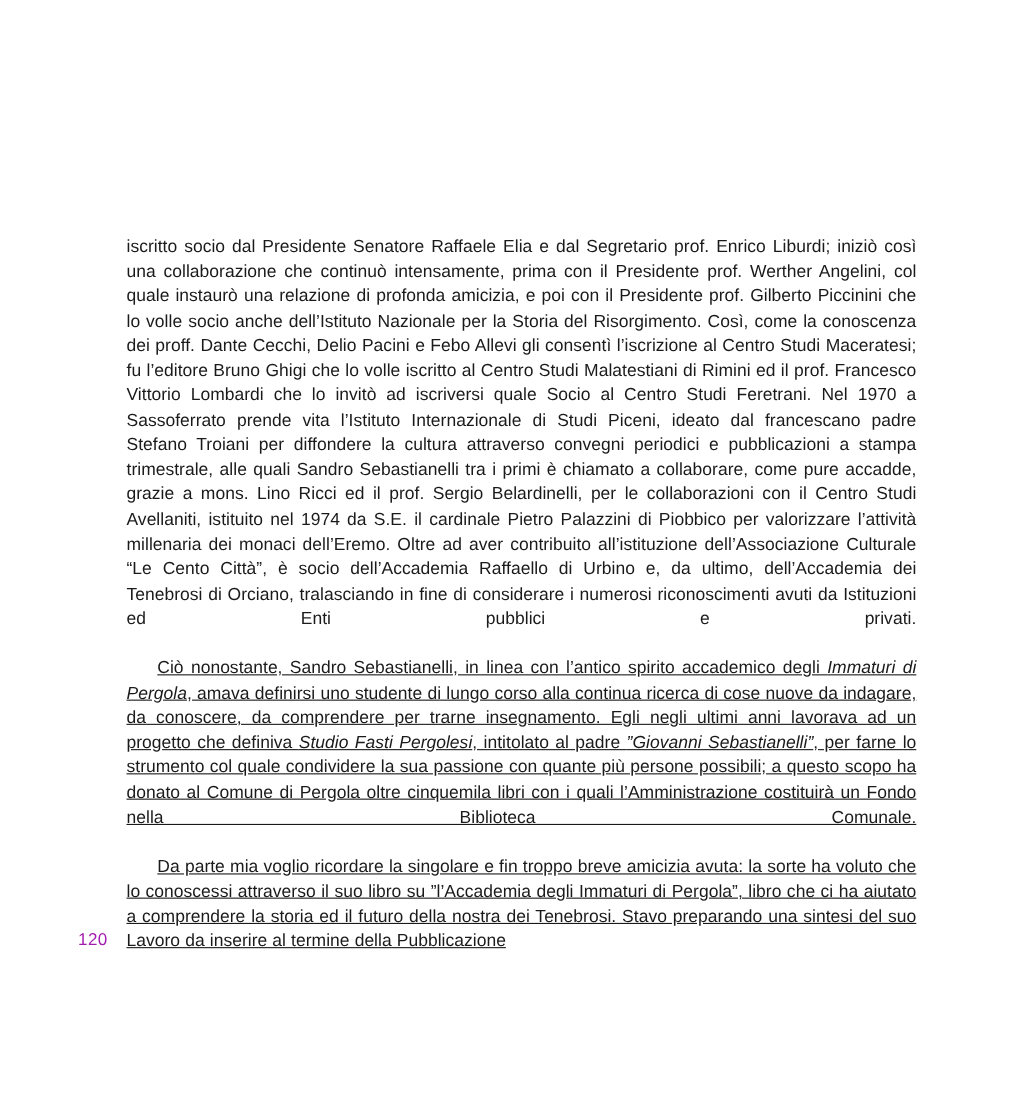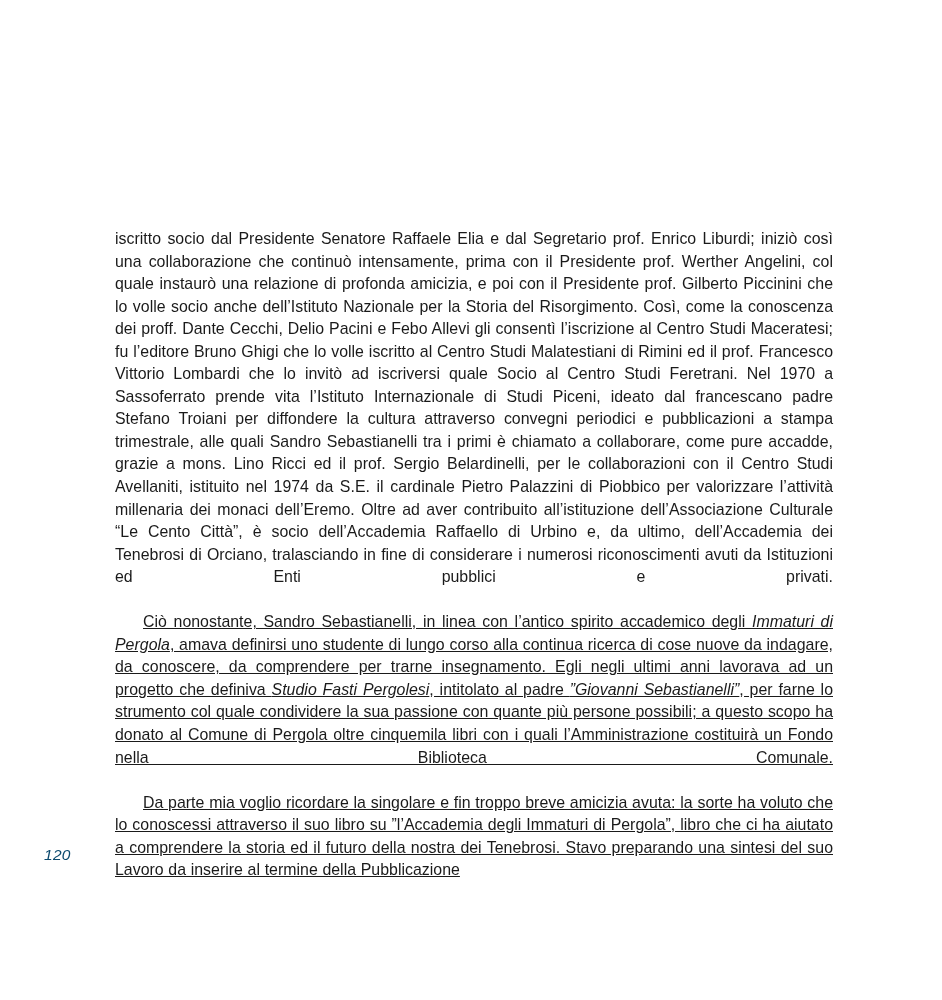--- a/index.html
+++ b/index.html
@@ -22,33 +22,32 @@
     left: 0;
     top: 0;
     width: 942px;
     height: 1000px;
     background: #ffffff;
   }
 
   
   #folio {
     position: absolute;
-    left: 44px;
+    left: 71px;
     top: 847px;
     font-size: 15.5px;
-    font-style: italic;
     letter-spacing: 0.3px;
-    color: #0c4a6e;
+    color: #a21caf;
     line-height: 1;
   }
 
   #textblock {
     position: absolute;
     left: 115px;
-    top: 228px;
+    top: 214px;
     width: 718px;
     font-size: 15.9px;
     line-height: 22.55px;
     text-align: justify;
     text-justify: inter-word;
     color: #1a1a1a;
     letter-spacing: 0.02px;
     word-spacing: 0.2px;
   }
 

